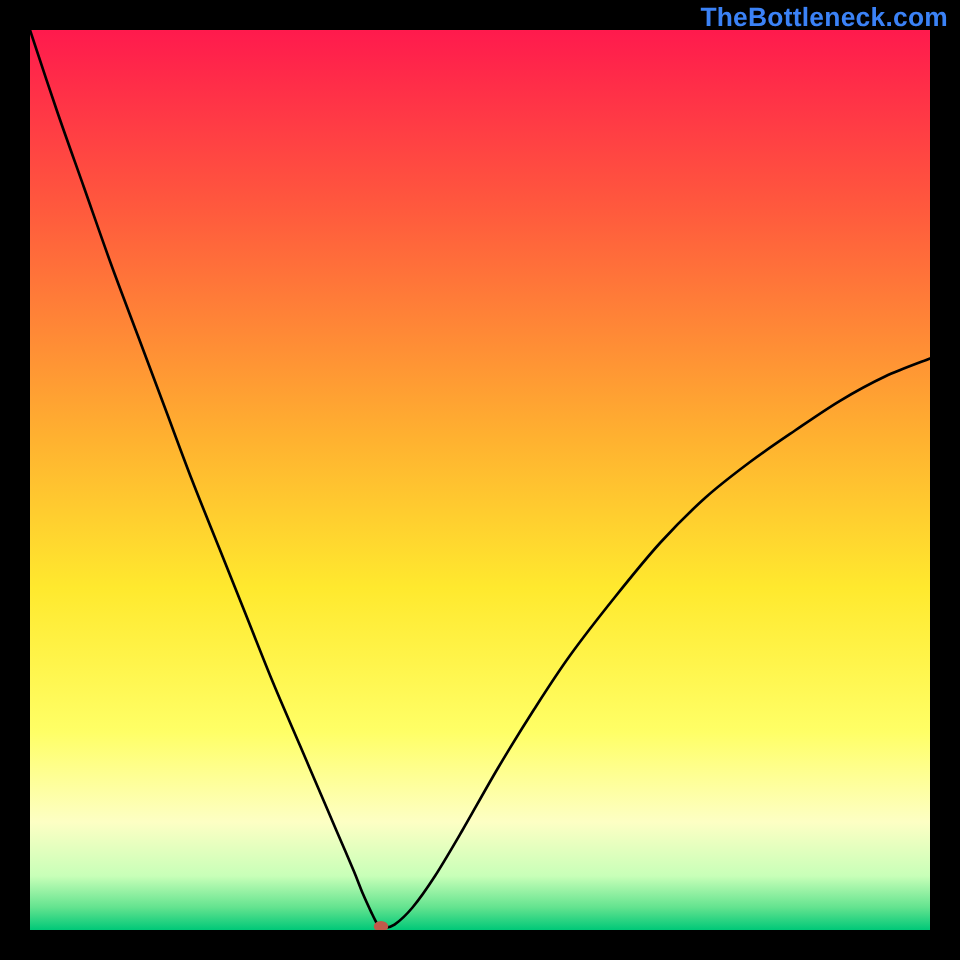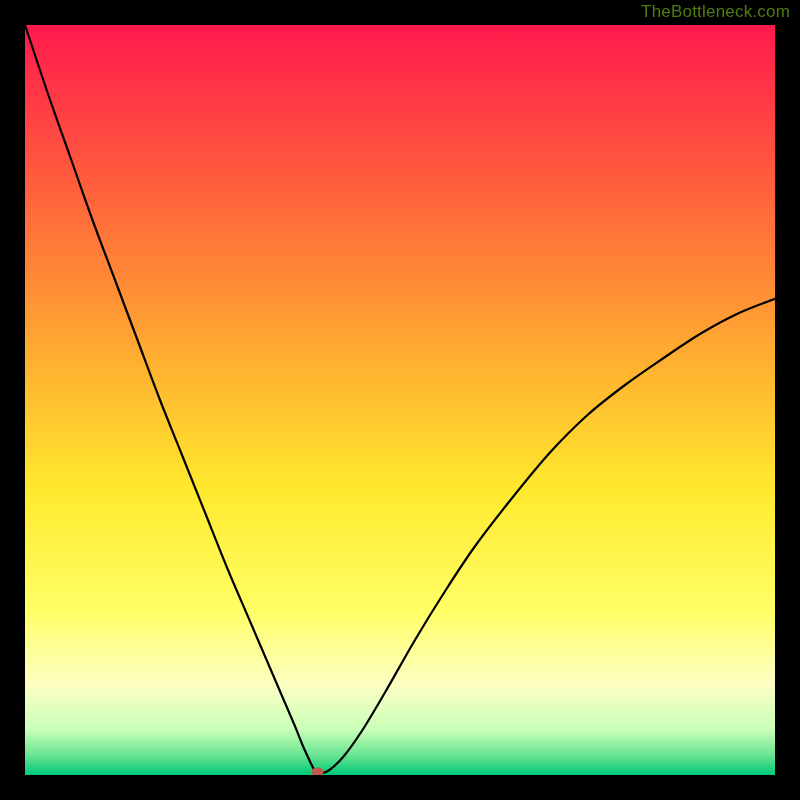--- a/index.html
+++ b/index.html
@@ -14,23 +14,23 @@
   .outer {
     position: relative;
     width: 800px;
     height: 800px;
     background: #000;
   }
   .watermark {
     position: absolute;
     top: 2px;
     right: 10px;
-    color: #4d7c0f;
-    font-size: 17px;
-    font-weight: 400;
+    color: #3b82f6;
+    font-size: 22px;
+    font-weight: 700;
     letter-spacing: 0.2px;
     z-index: 5;
   }
   .plot {
     position: absolute;
     left: 25px;
     top: 25px;
     width: 750px;
     height: 750px;
   }

